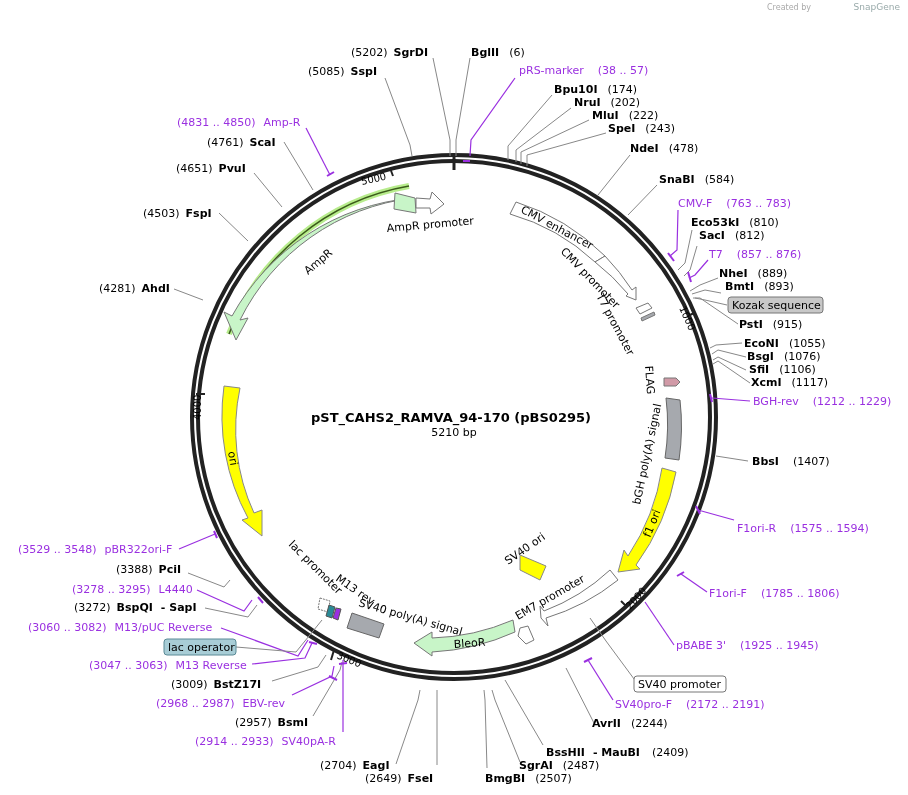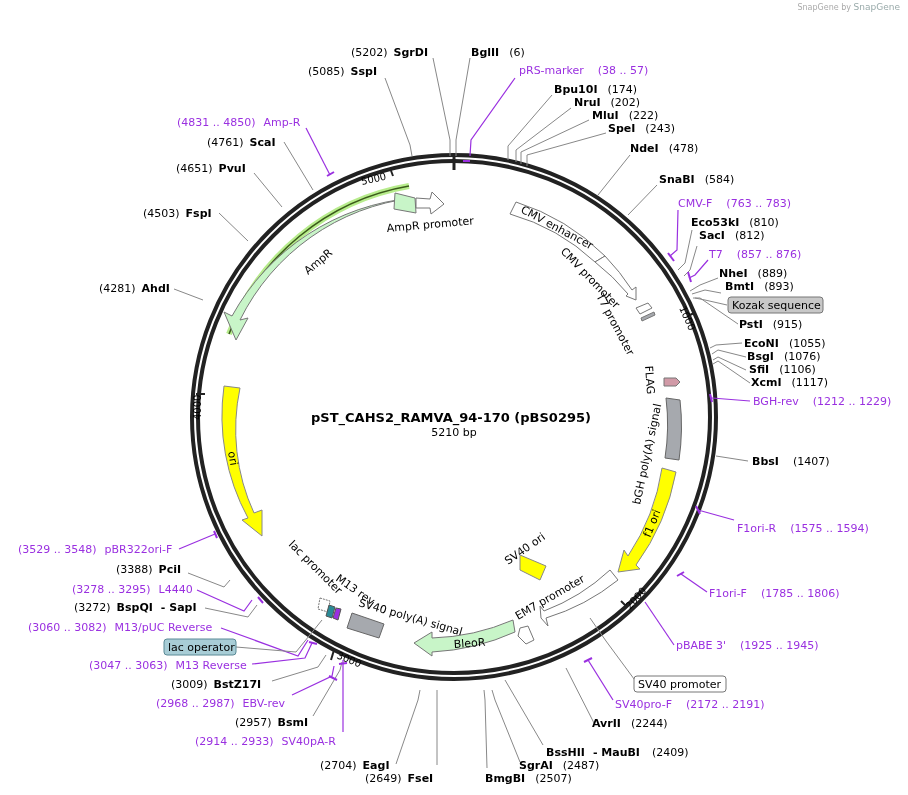--- a/index.html
+++ b/index.html
@@ -1,31 +1,31 @@
 <!DOCTYPE html>
 <html><head>
 <meta charset="utf-8">
 <style>
   html,body{margin:0;padding:0;background:#fff;}
   body{width:908px;height:795px;position:relative;overflow:hidden;font-family:"DejaVu Sans","Liberation Sans",sans-serif;}
   svg{position:absolute;left:0;top:0;}
   .credit{position:absolute;right:8px;top:2px;font-size:8px;color:#aaa;font-family:"DejaVu Sans",sans-serif;}
-  .credit b{color:#9aa;font-weight:normal;font-size:9px;}
+  .credit b{color:#9aa;font-weight:normal;font-size:9px;margin-left:40px;}
   .enz{font-size:11px;font-family:"DejaVu Sans",sans-serif;fill:#000;}
   .enz .nm{font-weight:bold;}
   .prm{font-size:11px;fill:#9a30e0;font-family:"DejaVu Sans",sans-serif;}
   .feat{font-size:11px;font-family:"DejaVu Sans",sans-serif;fill:#000;}
   .tick{font-size:10px;font-family:"DejaVu Sans",sans-serif;fill:#000;}
   .lead{stroke:#888;stroke-width:1;fill:none;}
   .plead{stroke:#9a30e0;stroke-width:1.2;fill:none;}
 </style>
 </head>
 <body>
 
-<div class="credit"><span>SnapGene by</span> <b>SnapGene</b></div>
+<div class="credit"><span>Created by</span> <b>SnapGene</b></div>
 
 <svg width="908" height="795" viewBox="0 0 908 795">
 
   <g>
     <circle cx="454" cy="417" r="262" fill="none" stroke="#222" stroke-width="4"></circle>
     <circle cx="454" cy="417" r="256" fill="none" stroke="#222" stroke-width="4"></circle>
   </g>
 
   <line x1="454" y1="156" x2="454" y2="170" stroke="#222" stroke-width="3"></line>
 

